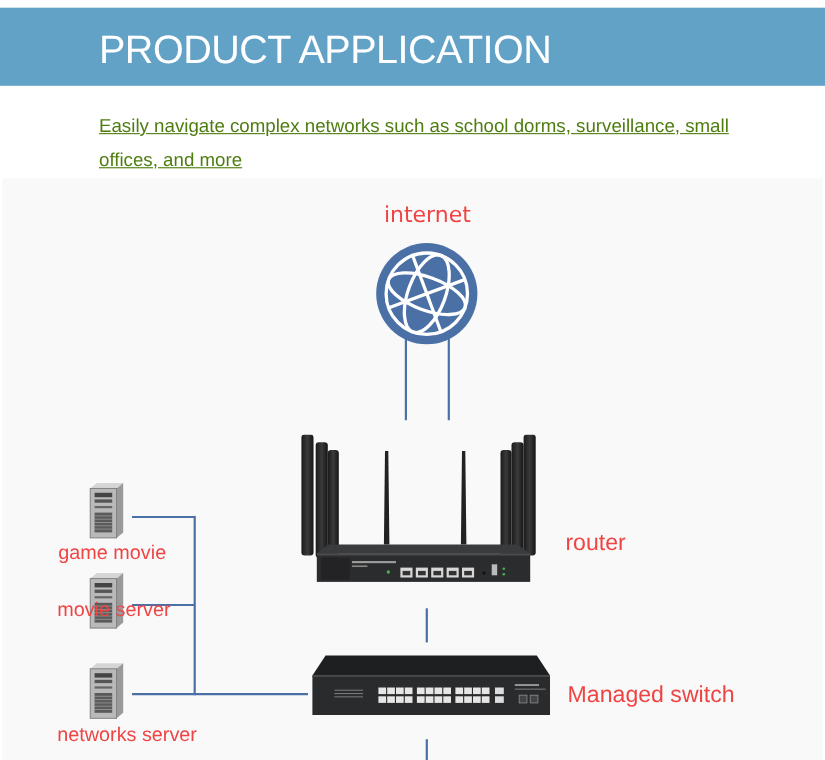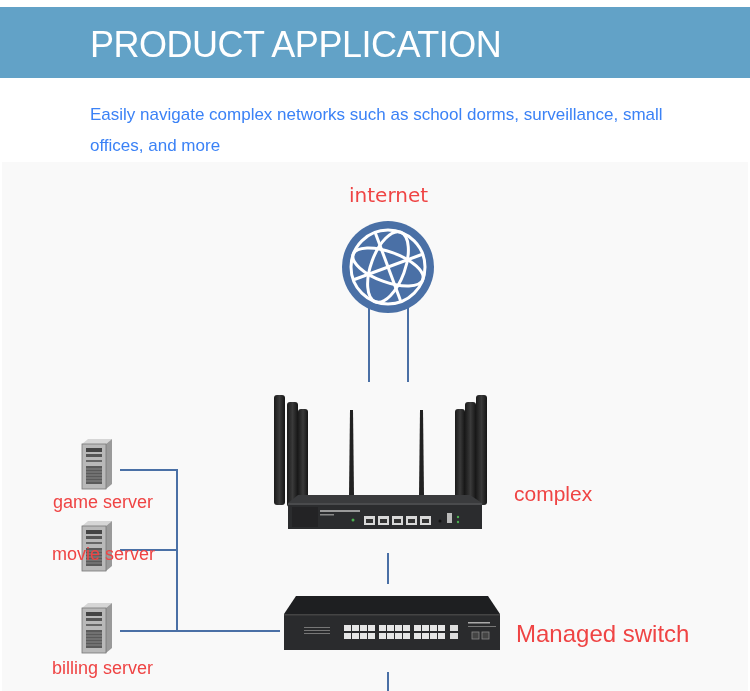--- a/index.html
+++ b/index.html
@@ -14,33 +14,33 @@
     padding-left: 32px;
   }
   .banner-title {
     position: absolute; left: 90px; top: 17px;
     color: #ffffff; font-size: 36px; letter-spacing: -0.5px;
     font-family: "Liberation Sans", sans-serif; font-weight: normal;
     white-space: nowrap;
   }
   .desc {
     position: absolute; left: 90px; top: 99px; width: 620px;
-    font-size: 17px; line-height: 31px; color: #3b82f6;
+    font-size: 17px; line-height: 31px; color: #4d7c0f; text-decoration: underline;
   }
   .diagram {
     position: absolute; left: 2px; top: 162px; width: 746px; height: 529px;
     background: #f9f9f9;
   }
   .label {
     position: absolute; color: #ef4444; white-space: nowrap;
     font-family: "DejaVu Sans", sans-serif;
   }
   .lbl-internet { left: 349px; top: 183px; font-size: 20px; }
   .lbl-router { left: 514px; top: 482px; font-size: 21px; font-family: "Liberation Sans", sans-serif; }
-  .lbl-switch { left: 516px; top: 620px; font-size: 24px; font-family: "Liberation Sans", sans-serif; }
+  .lbl-switch { left: 516px; top: 620px; font-size: 21px; font-family: "Liberation Sans", sans-serif; }
   .lbl-server { font-size: 18px; font-family: "Liberation Sans", sans-serif; }
   .lbl-game { left: 53px; top: 492px; }
   .lbl-movie { left: 52px; top: 544px; }
   .lbl-billing { left: 52px; top: 658px; }
 
   svg.lines { position: absolute; left: 0; top: 0; }
   .device { position: absolute; }
 </style>
 </head>
 <body>
@@ -120,21 +120,21 @@
     <rect x="124" y="124" width="7" height="4"></rect>
     <rect x="138" y="124" width="7" height="4"></rect>
     <rect x="152" y="124" width="7" height="4"></rect>
   </g>
   <circle cx="83" cy="125" r="1.5" fill="#4caf50"></circle>
   <circle cx="170" cy="126" r="1.5" fill="#111"></circle>
   <rect x="177" y="118" width="5" height="10" fill="#bbb"></rect>
   <circle cx="188" cy="122" r="1.2" fill="#4caf50"></circle>
   <circle cx="188" cy="127" r="1.2" fill="#4caf50"></circle>
 </svg>
-<div class="label lbl-router">complex</div>
+<div class="label lbl-router">router</div>
 
 <svg class="device" style="left:282px;top:594px" width="220" height="60" viewBox="0 0 220 60">
   <path d="M14 2 L206 2 L218 20 L2 20 Z" fill="#1e1f21"></path>
   <rect x="2" y="20" width="216" height="36" fill="#2a2b2d"></rect>
   <rect x="2" y="20" width="216" height="1.5" fill="#444"></rect>
 
   <g fill="#777">
     <rect x="22" y="33" width="26" height="1"></rect>
     <rect x="22" y="36" width="26" height="1"></rect>
     <rect x="22" y="39" width="26" height="1"></rect>
@@ -187,21 +187,21 @@
       <rect x="8" y="28" width="16" height="18" fill="#5a5a5a"></rect>
       <g stroke="#aaa" stroke-width="0.6">
         <line x1="8" y1="31" x2="24" y2="31"></line>
         <line x1="8" y1="34" x2="24" y2="34"></line>
         <line x1="8" y1="37" x2="24" y2="37"></line>
         <line x1="8" y1="40" x2="24" y2="40"></line>
         <line x1="8" y1="43" x2="24" y2="43"></line>
       </g>
     </g>
 </svg>
-<div class="label lbl-server lbl-game">game server</div>
+<div class="label lbl-server lbl-game">game movie</div>
 
 <svg class="device server" style="left:78px;top:520px" width="36" height="52" viewBox="0 0 36 52">
   <g class="srv">
       <path d="M4 6 L10 1 L34 1 L28 6 Z" fill="#d6d6d6"></path>
       <path d="M28 6 L34 1 L34 46 L28 51 Z" fill="#9a9a9a"></path>
       <rect x="4" y="6" width="24" height="45" fill="#b9b9b9" stroke="#777" stroke-width="0.8"></rect>
       <rect x="8" y="10" width="16" height="4" fill="#444"></rect>
       <rect x="8" y="16" width="16" height="3" fill="#555"></rect>
       <rect x="8" y="22" width="16" height="2" fill="#666"></rect>
       <rect x="8" y="28" width="16" height="18" fill="#5a5a5a"></rect>
@@ -227,13 +227,13 @@
       <rect x="8" y="28" width="16" height="18" fill="#5a5a5a"></rect>
       <g stroke="#aaa" stroke-width="0.6">
         <line x1="8" y1="31" x2="24" y2="31"></line>
         <line x1="8" y1="34" x2="24" y2="34"></line>
         <line x1="8" y1="37" x2="24" y2="37"></line>
         <line x1="8" y1="40" x2="24" y2="40"></line>
         <line x1="8" y1="43" x2="24" y2="43"></line>
       </g>
     </g>
 </svg>
-<div class="label lbl-server lbl-billing">billing server</div>
+<div class="label lbl-server lbl-billing">networks server</div>
 
 </body></html>

